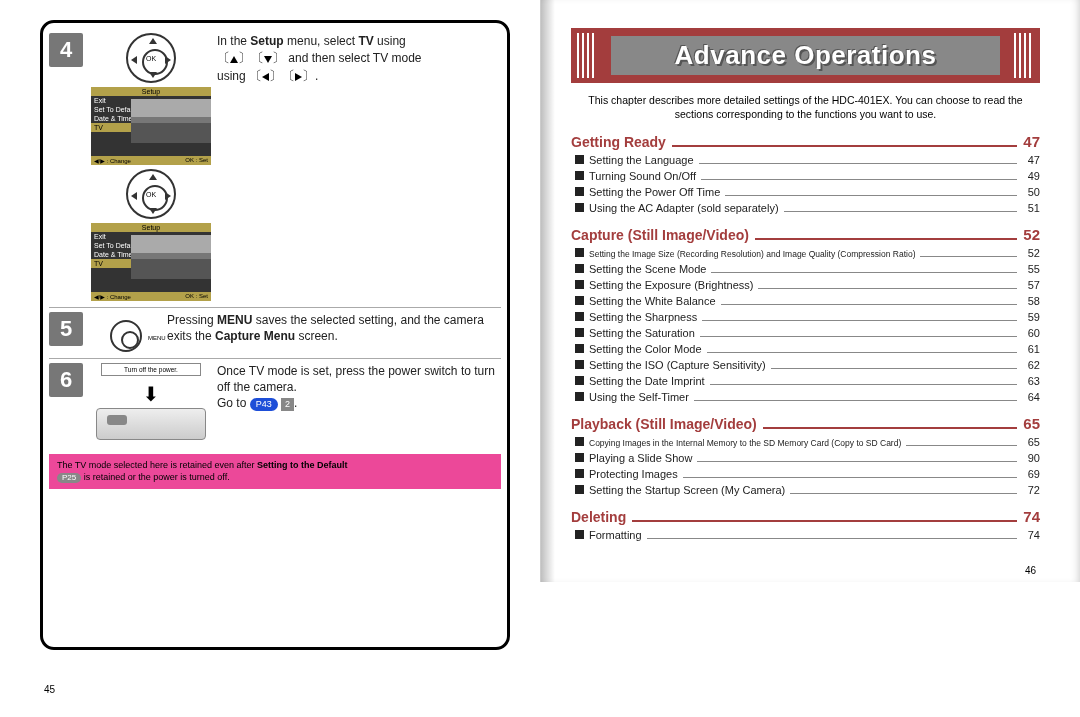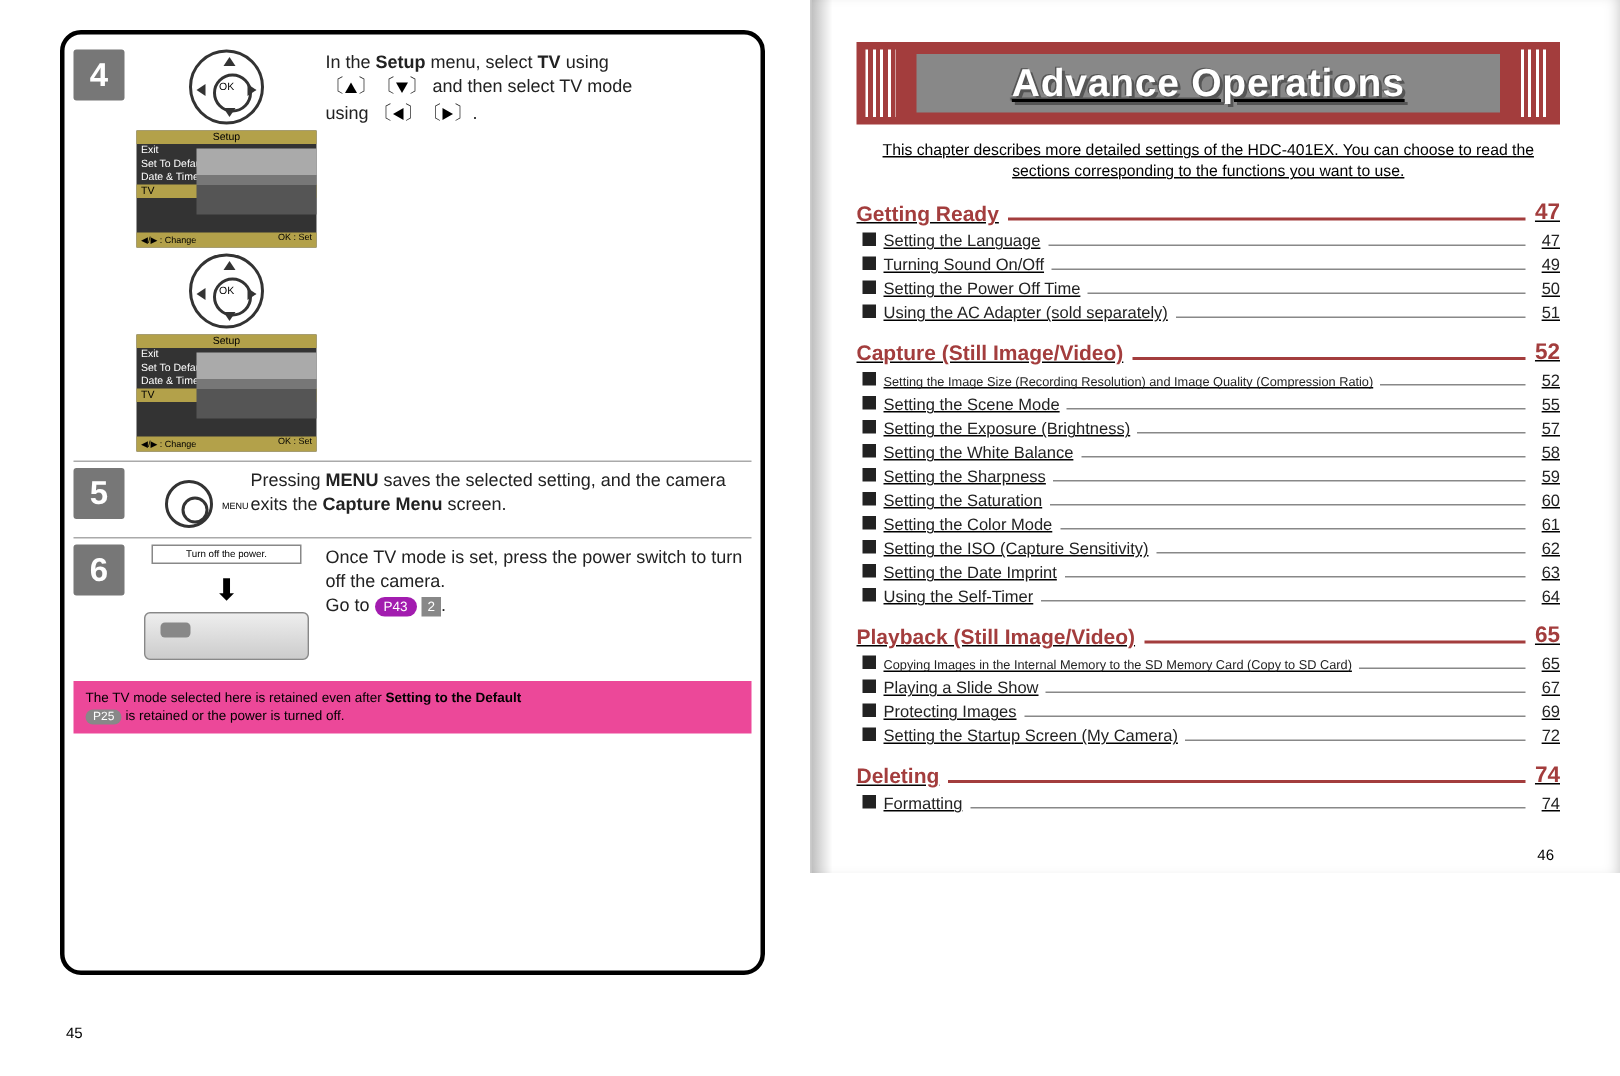--- a/index.html
+++ b/index.html
@@ -15,21 +15,20 @@
     width: 540px; height: 717px;
     padding: 20px 30px 20px 40px;
     position: relative;
   }
   .page-right {
     width: 540px; height: 582px;
     padding: 20px 40px 24px 30px;
     position: relative;
     border-left: 1px solid #ccc;
     box-shadow: -6px 0 10px -6px rgba(0,0,0,.25) inset;
-    text-decoration: underline;
   }
   .right-gradient {
     position: absolute;
     top: 0; left: 0; width: 14px; height: 100%;
     background: linear-gradient(to right, rgba(0,0,0,.25), transparent);
   }
   
   .left-box {
     border: 3px solid #000;
     border-radius: 14px;
@@ -230,21 +229,21 @@
   }
   .toc-item .pg { font-size: 11px; min-width: 18px; text-align: right; }
 
   
   .tri-up, .tri-down, .tri-left, .tri-right { display:inline-block; width:0; height:0; vertical-align: -1px; }
   .tri-up { border-left:4px solid transparent; border-right:4px solid transparent; border-bottom:7px solid #000; }
   .tri-down { border-left:4px solid transparent; border-right:4px solid transparent; border-top:7px solid #000; }
   .tri-left { border-top:4px solid transparent; border-bottom:4px solid transparent; border-right:7px solid #000; }
   .tri-right { border-top:4px solid transparent; border-bottom:4px solid transparent; border-left:7px solid #000; }
 
-  .pill-inline { display:inline-block; background:#a21caf; color:#fff; border-radius:8px; padding:0 6px; font-size:9px; }
+  .pill-inline { display:inline-block; background:#1d4ed8; color:#fff; border-radius:8px; padding:0 6px; font-size:9px; }
   .sq-inline { display:inline-block; background:#888; color:#fff; padding:0 4px; font-size:9px; }
 </style>
 </head>
 <body>
 
 <div class="page-left">
   <div class="left-box">
 
     <div class="step">
       <div class="step-num">4</div>
@@ -485,21 +484,21 @@
         <div class="toc-item small">
           <span class="bullet"></span>
           <span class="label">Copying Images in the Internal Memory to the SD Memory Card (Copy to SD Card)</span>
           <span class="dots"></span>
           <span class="pg">65</span>
         </div>
         <div class="toc-item">
           <span class="bullet"></span>
           <span class="label">Playing a Slide Show</span>
           <span class="dots"></span>
-          <span class="pg">67</span>
+          <span class="pg">90</span>
         </div>
         <div class="toc-item">
           <span class="bullet"></span>
           <span class="label">Protecting Images</span>
           <span class="dots"></span>
           <span class="pg">69</span>
         </div>
         <div class="toc-item">
           <span class="bullet"></span>
           <span class="label">Setting the Startup Screen (My Camera)</span>

